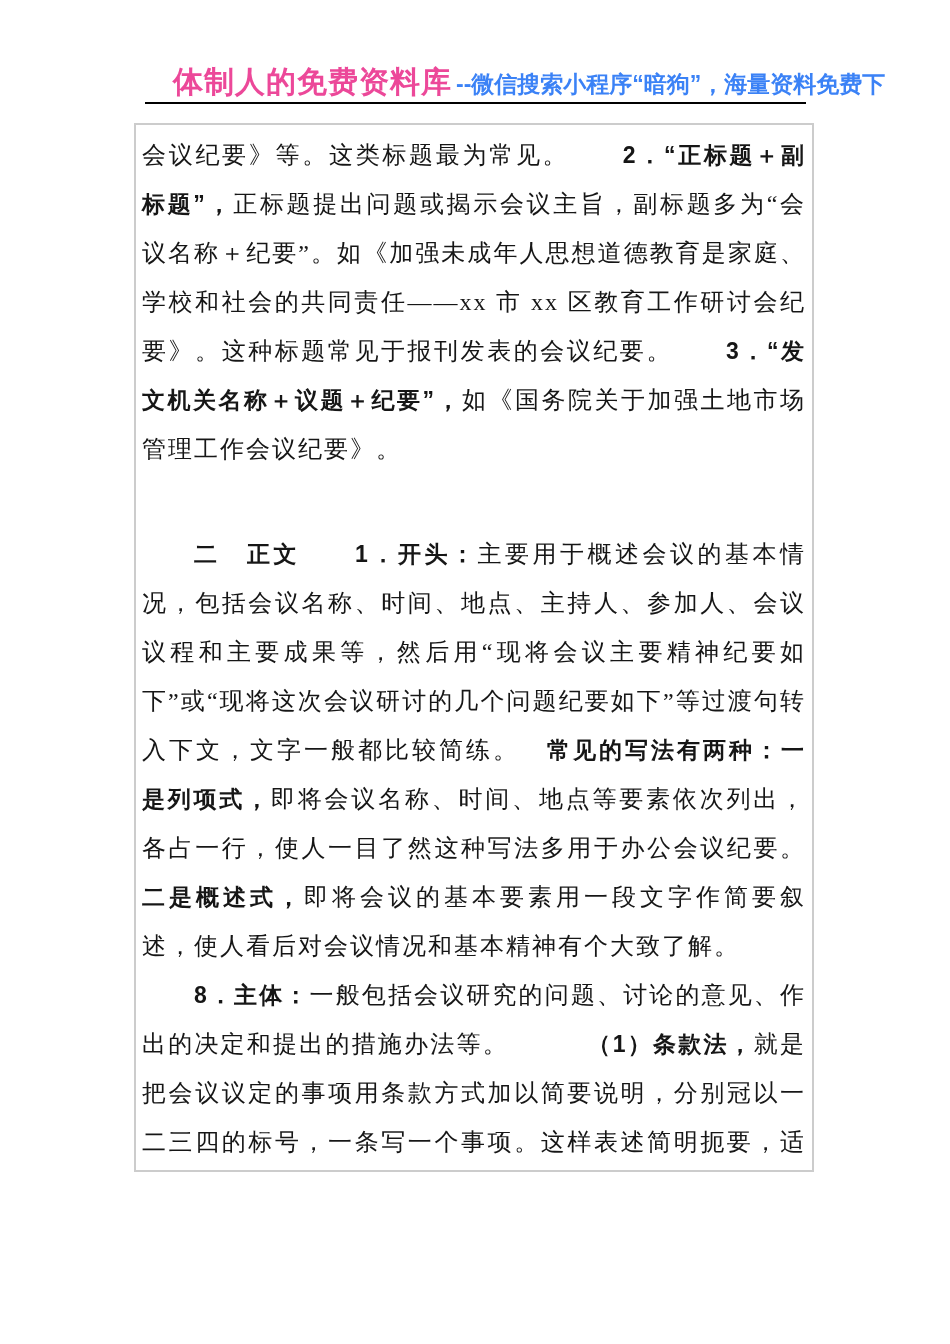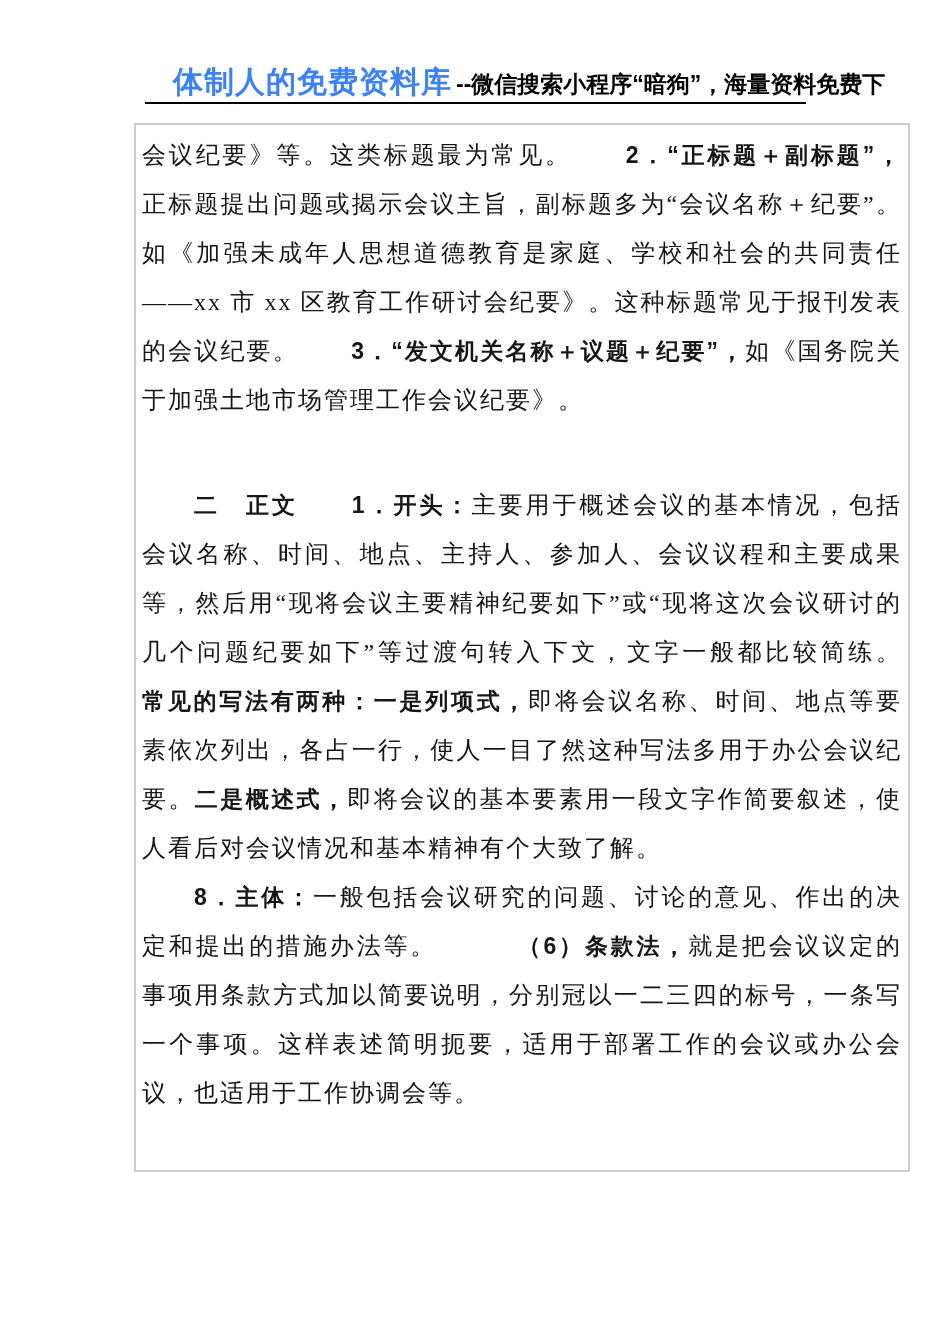--- a/index.html
+++ b/index.html
@@ -18,49 +18,49 @@
     position: absolute;
     top: 62px;
     left: 0;
     width: 950px;
     white-space: nowrap;
   }
   .header-inner {
     margin-left: 173px;
   }
   .brand {
-    color: #3b82f6;
+    color: #ec4899;
     font-family: "Liberation Sans", "DejaVu Sans", sans-serif;
     font-weight: bold;
     font-size: 30px;
     letter-spacing: 1px;
     vertical-align: baseline;
   }
   .tagline {
-    color: #000000;
+    color: #3b82f6;
     font-family: "Liberation Sans", "DejaVu Sans", sans-serif;
     font-weight: bold;
     font-size: 23px;
     margin-left: 4px;
     vertical-align: baseline;
   }
   .header-rule {
     position: absolute;
     top: 102px;
     left: 145px;
     width: 661px;
     height: 0;
     border-top: 2px solid #000000;
   }
   .doc-box {
     position: absolute;
     top: 123px;
     left: 134px;
     box-sizing: border-box;
-    width: 776px;
+    width: 680px;
     height: 1049px;
     border: 2px solid #cccccc;
     padding: 6px 6px 0 6px;
     overflow: hidden;
     background: #ffffff;
   }
   .para {
     margin: 0;
     font-family: "Liberation Serif", "DejaVu Serif", serif;
     font-size: 24px;
@@ -93,17 +93,17 @@
     </div>
   </div>
 
   <div class="header-rule"></div>
 
   <div class="doc-box">
     <div id="doc-body">
         <p class="para"><span class="run">会议纪要》等。这类标题最为常见。</span><span class="run">　　</span><span class="run bold">2．“正标题＋副标题”，</span><span class="run">正标题提出问题或揭示会议主旨，副标题多为“会议名称＋纪要”。如《加强未成年人思想道德教育是家庭、学校和社会的共同责任——xx 市 xx 区教育工作研讨会纪要》。这种标题常见于报刊发表的会议纪要。</span><span class="run">　　</span><span class="run bold">3．“发文机关名称＋议题＋纪要”，</span><span class="run">如《国务院关于加强土地市场管理工作会议纪要》。</span></p>
         <p class="para blank"></p>
         <p class="para indent"><span class="run bold">二　正文</span><span class="run">　　</span><span class="run bold">1．开头：</span><span class="run">主要用于概述会议的基本情况，包括会议名称、时间、地点、主持人、参加人、会议议程和主要成果等，然后用“现将会议主要精神纪要如下”或“现将这次会议研讨的几个问题纪要如下”等过渡句转入下文，文字一般都比较简练。</span><span class="run">　</span><span class="run bold">常见的写法有两种：一是列项式，</span><span class="run">即将会议名称、时间、地点等要素依次列出，各占一行，使人一目了然这种写法多用于办公会议纪要。</span><span class="run bold">二是概述式，</span><span class="run">即将会议的基本要素用一段文字作简要叙述，使人看后对会议情况和基本精神有个大致了解。</span></p>
-        <p class="para indent"><span class="run bold">8．主体：</span><span class="run">一般包括会议研究的问题、讨论的意见、作出的决定和提出的措施办法等。</span><span class="run">　　　</span><span class="run bold">（6）条款法，</span><span class="run">就是把会议议定的事项用条款方式加以简要说明，分别冠以一二三四的标号，一条写一个事项。这样表述简明扼要，适用于部署工作的会议或办公会议，也适用于工作协调会等。</span></p>
+        <p class="para indent"><span class="run bold">8．主体：</span><span class="run">一般包括会议研究的问题、讨论的意见、作出的决定和提出的措施办法等。</span><span class="run">　　　</span><span class="run bold">（1）条款法，</span><span class="run">就是把会议议定的事项用条款方式加以简要说明，分别冠以一二三四的标号，一条写一个事项。这样表述简明扼要，适用于部署工作的会议或办公会议，也适用于工作协调会等。</span></p>
       </div>
   </div>
 
 </div>
 
 </body></html>

